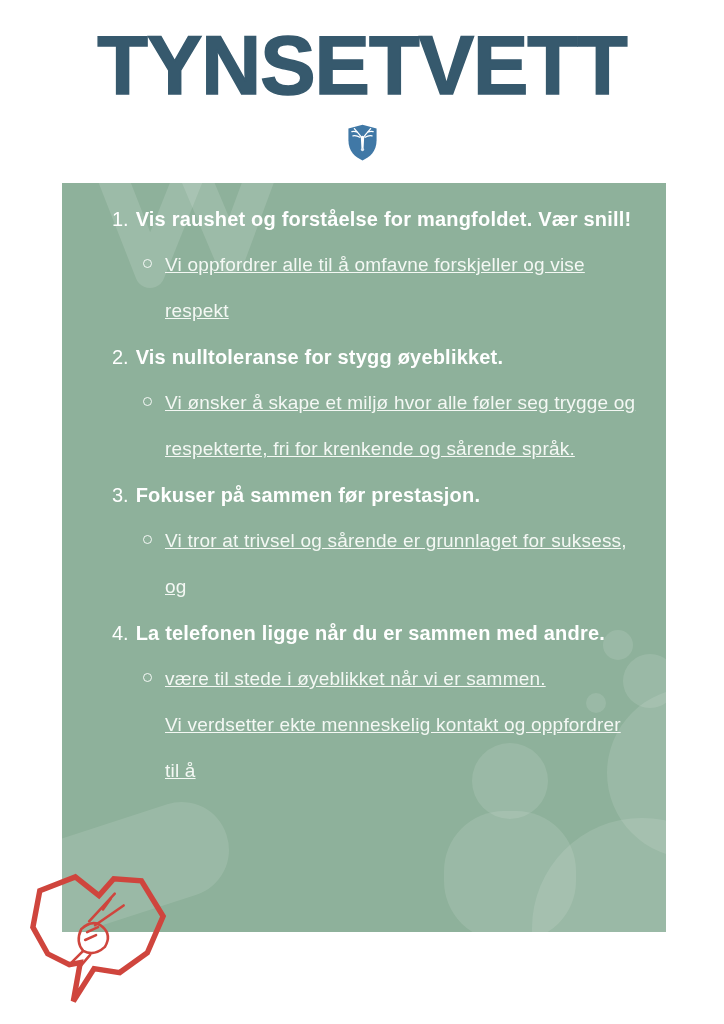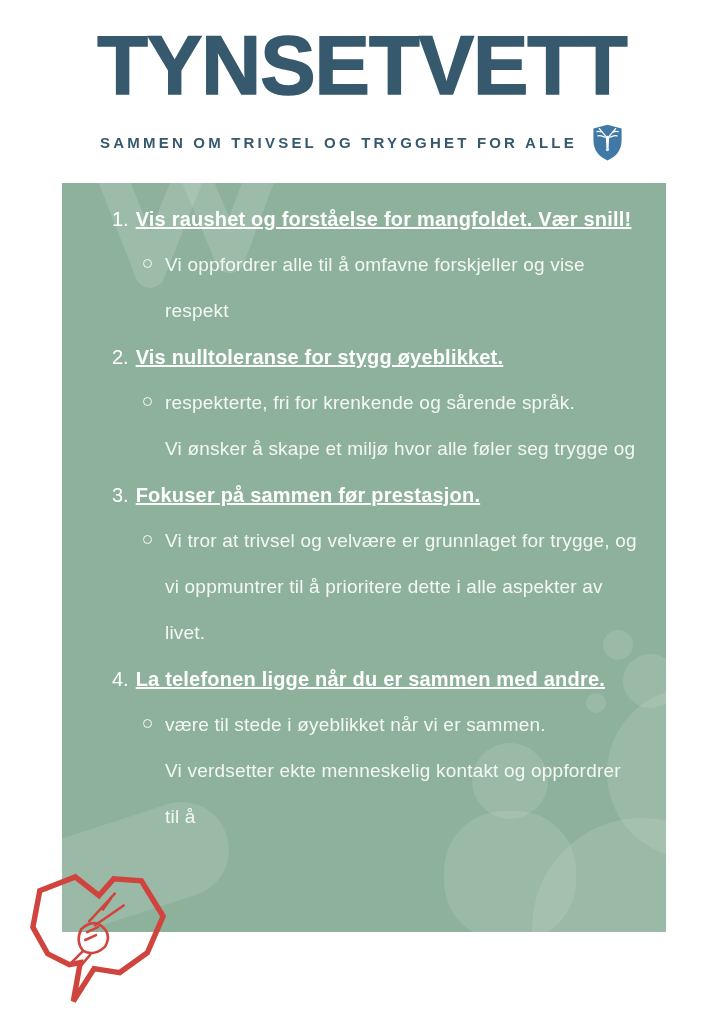--- a/index.html
+++ b/index.html
@@ -37,41 +37,40 @@
   .panel{
     position:absolute;left:62px;top:183px;width:604px;height:749px;
     background:var(--panel-green);overflow:hidden;
   }
   .watermarks{position:absolute;inset:0;pointer-events:none;}
   .values-list{
     position:relative;margin:0;padding:13px 28px 0 50px;list-style:none;
   }
   .item-heading{display:flex;gap:7px;color:#ffffff;font-size:20px;line-height:46px;}
   .item-number{font-weight:400;flex:none;}
-  .item-heading-text{font-weight:700;letter-spacing:0.2px;text-decoration:underline;}
+  .item-heading-text{font-weight:700;letter-spacing:0.2px;}
   .item-body{display:flex;align-items:flex-start;margin-left:31px;}
   .bullet-ring{
     flex:none;width:9px;height:9px;border:1.5px solid rgba(255,255,255,0.9);
     border-radius:50%;margin:17px 13px 0 0;
   }
-  .body-text{font-size:19px;line-height:46px;color:var(--text-white);font-weight:400;letter-spacing:0.2px;}
+  .body-text{font-size:19px;line-height:46px;color:var(--text-white);font-weight:400;letter-spacing:0.2px;text-decoration:underline;}
   .body-line{display:block;}
 
   
   .heart{position:absolute;left:24px;top:866px;width:148px;height:148px;}
 </style>
 </head>
 <body>
 
 <div class="page">
 
   <div class="header">
     <h1 class="title">TYNSETVETT</h1>
     <div class="subtitle-row">
-      <span class="subtitle">SAMMEN OM TRIVSEL OG TRYGGHET FOR ALLE</span>
       <svg class="crest" viewBox="0 0 30 36" aria-hidden="true">
         <path d="M15 1.5 L28 5 L28 16 C28 26.5 21.5 31.8 15 34.5 C8.5 31.8 2 26.5 2 16 L2 5 Z" fill="var(--crest-blue)"></path>
         <path d="M13.4 12.5 Q15 11 16.6 12.5 L16.4 16 L16 23 Q15 25.2 14 23 L13.6 16 Z" fill="#ffffff"></path>
         <ellipse cx="15" cy="24.5" rx="1.5" ry="1.6" fill="#dfe9f2"></ellipse>
         <g stroke="#ffffff" stroke-width="1.2" fill="none" stroke-linecap="round">
           <path d="M13.2 12.2 C11.5 9.5 9.5 8 7.5 5.2"></path>
           <path d="M9.8 8.2 C8.3 7.8 6.8 7.6 5.2 8"></path>
           <path d="M12.6 13.2 C10.4 11.8 8.2 11.4 6.2 11.8"></path>
           <path d="M16.8 12.2 C18.5 9.5 20.5 8 22.5 5.2"></path>
           <path d="M20.2 8.2 C21.7 7.8 23.2 7.6 24.8 8"></path>
@@ -115,36 +114,35 @@
       </li>
 
       <li class="item">
         <div class="item-heading">
           <span class="item-number">2.</span>
           <span class="item-heading-text">Vis nulltoleranse for stygg øyeblikket.</span>
         </div>
         <div class="item-body">
           <span class="bullet-ring"></span>
           <span class="body-text">
+            <span class="body-line">Vi ønsker å skape et miljø hvor alle føler seg trygge og</span>
             <span class="body-line">respekterte, fri for krenkende og sårende språk.</span>
-            <span class="body-line">Vi ønsker å skape et miljø hvor alle føler seg trygge og</span>
           </span>
         </div>
       </li>
 
       <li class="item">
         <div class="item-heading">
           <span class="item-number">3.</span>
           <span class="item-heading-text">Fokuser på sammen før prestasjon.</span>
         </div>
         <div class="item-body">
           <span class="bullet-ring"></span>
           <span class="body-text">
-            <span class="body-line">Vi tror at trivsel og velvære er grunnlaget for trygge, og</span>
-            <span class="body-line">vi oppmuntrer til å prioritere dette i alle aspekter av livet.</span>
+            <span class="body-line">Vi tror at trivsel og sårende er grunnlaget for suksess, og</span>
           </span>
         </div>
       </li>
 
       <li class="item">
         <div class="item-heading">
           <span class="item-number">4.</span>
           <span class="item-heading-text">La telefonen ligge når du er sammen med andre.</span>
         </div>
         <div class="item-body">

